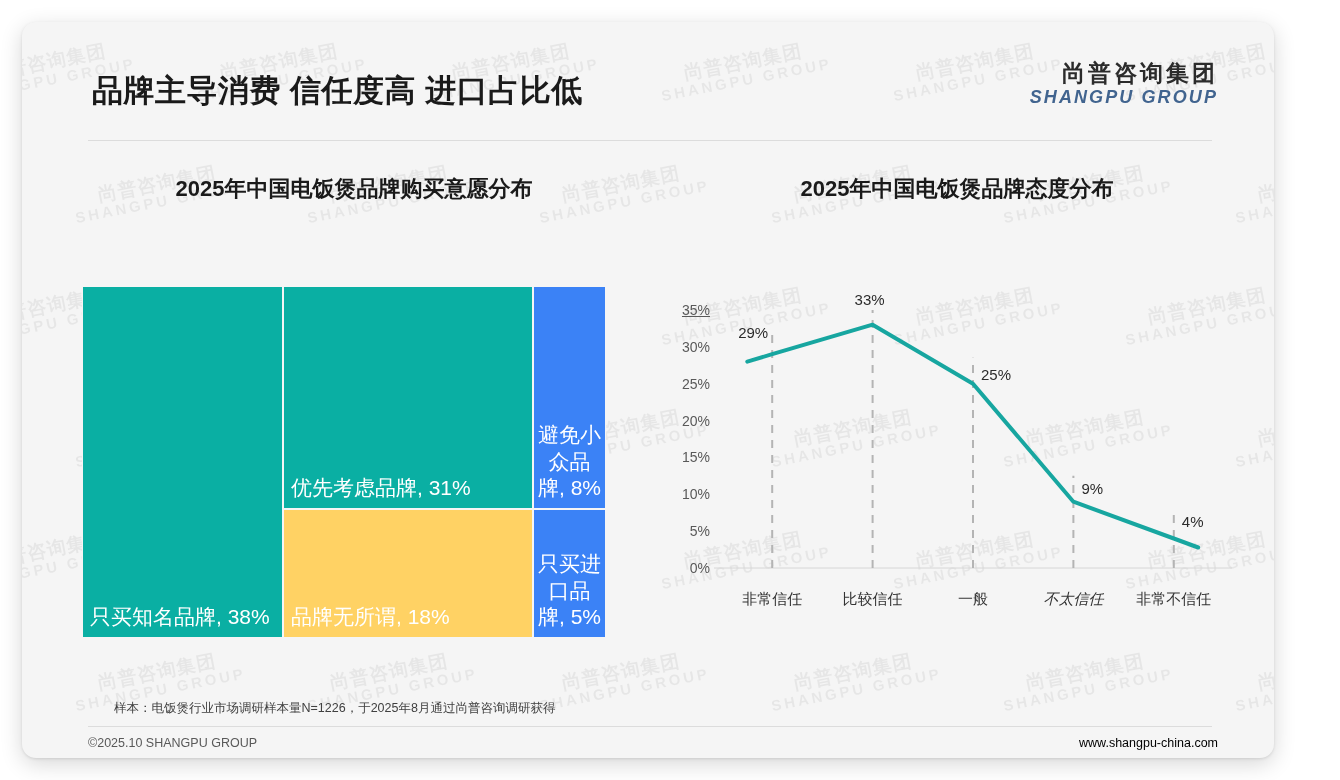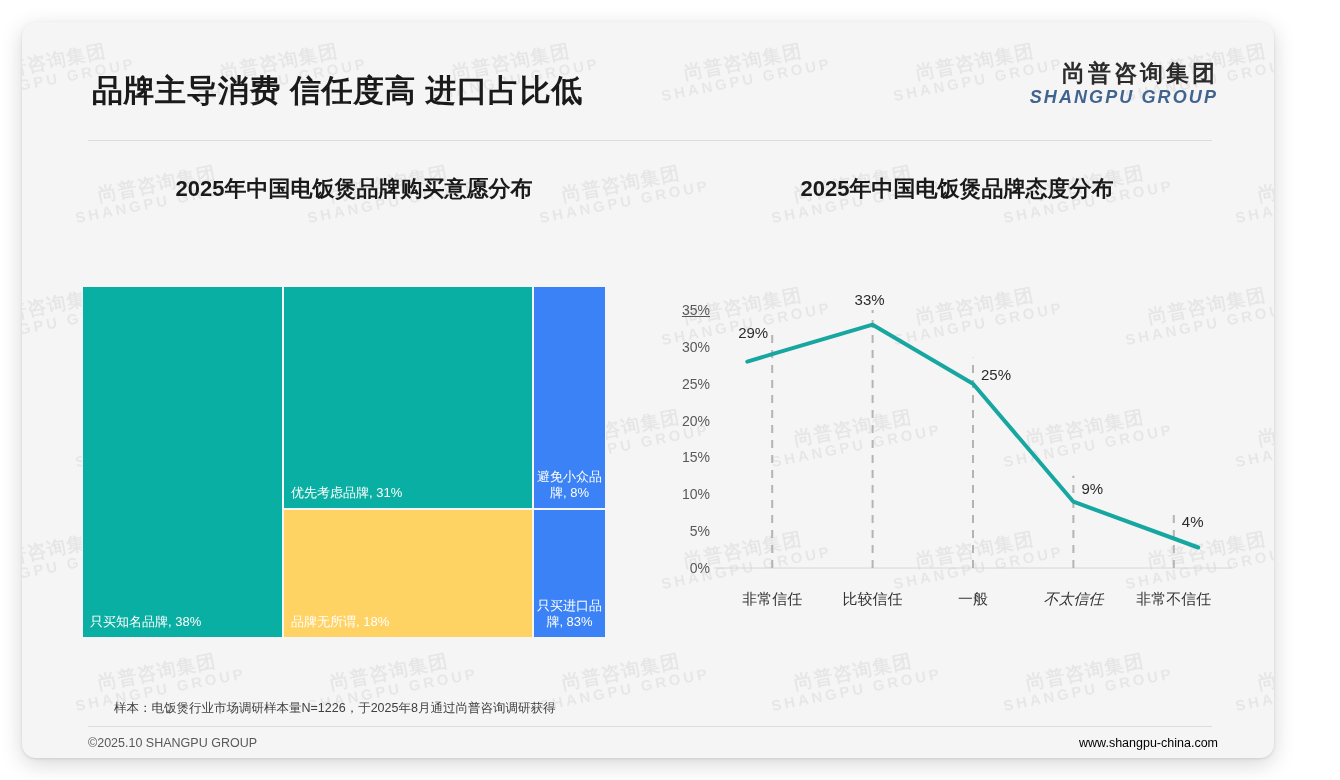--- a/index.html
+++ b/index.html
@@ -119,21 +119,21 @@
     height: 352px;
   }
   .tm-cell {
     position: absolute;
     border: 1.5px solid #f5f5f5;
     display: flex;
     align-items: flex-end;
     overflow: hidden;
   }
   .tm-label {
-    font-size: 13px;
+    font-size: 21px;
     color: #ffffff;
     padding: 0 6px 7px 7px;
     line-height: 1.25;
     white-space: normal;
   }
   .tm-label.narrow { text-align: center; width: 100%; padding: 0 2px 7px 2px; }
 
   
   #linechart {
     position: absolute;
@@ -371,21 +371,21 @@
         <div class="tm-cell" style="left: 201px; top: 0px; width: 250px; height: 223px; background: rgb(10, 175, 163);">
           <div class="tm-label">优先考虑品牌, 31%</div>
         </div>
         <div class="tm-cell" style="left: 201px; top: 223px; width: 250px; height: 129px; background: rgb(255, 210, 100);">
           <div class="tm-label">品牌无所谓, 18%</div>
         </div>
         <div class="tm-cell" style="left: 451px; top: 0px; width: 73px; height: 223px; background: rgb(59, 130, 246);">
           <div class="tm-label narrow">避免小众品牌, 8%</div>
         </div>
         <div class="tm-cell" style="left: 451px; top: 223px; width: 73px; height: 129px; background: rgb(59, 130, 246);">
-          <div class="tm-label narrow">只买进口品牌, 83%</div>
+          <div class="tm-label narrow">只买进口品牌, 5%</div>
         </div>
       </div>
   </div>
 
   <div class="panel" id="panel-right">
     <div class="panel-title">2025年中国电饭煲品牌态度分布</div>
     <div id="linechart">
         <div class="yaxis-label" style="left: 0px; width: 48px; top: 298px;">0%</div>
         <div class="yaxis-label" style="left: 0px; width: 48px; top: 261.143px;">5%</div>
         <div class="yaxis-label" style="left: 0px; width: 48px; top: 224.286px;">10%</div>

